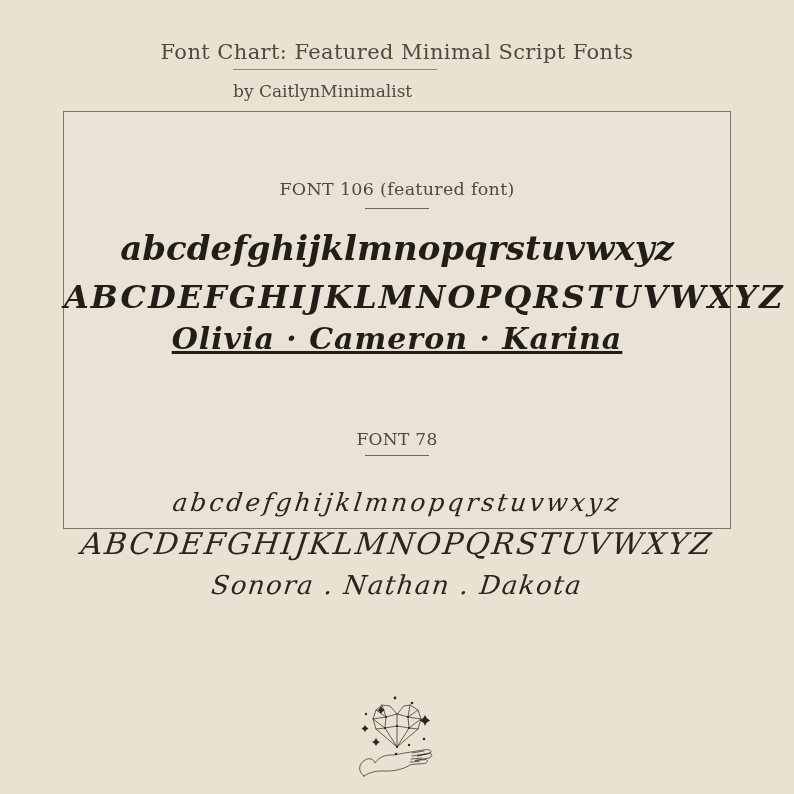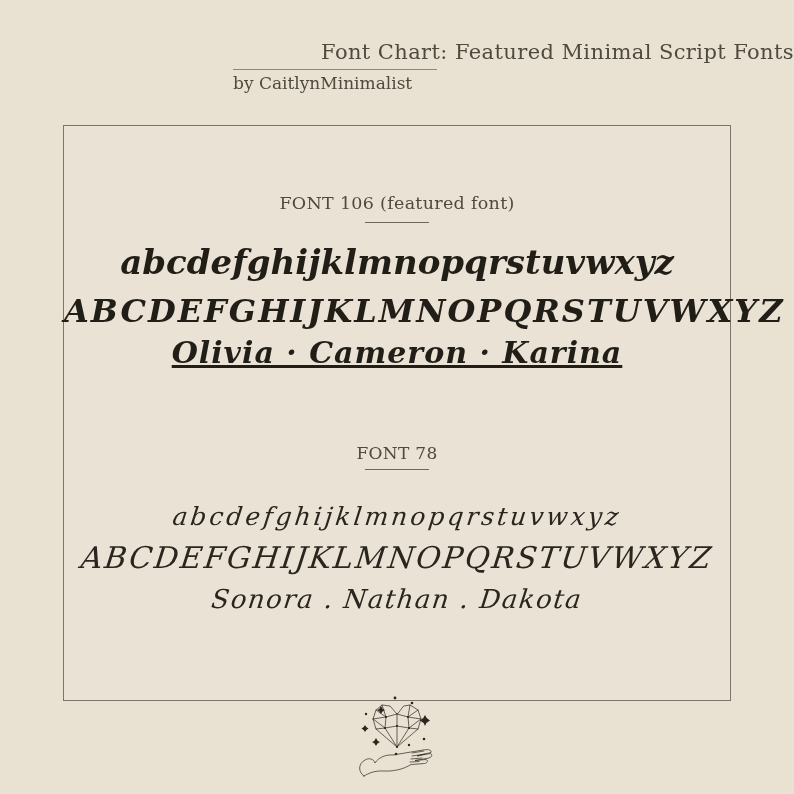--- a/index.html
+++ b/index.html
@@ -20,46 +20,46 @@
     background: var(--background);
     overflow: hidden;
     font-family: "DejaVu Serif", serif;
   }
 
   
   .page-title {
     position: absolute;
     left: 0; right: 0; top: 40px;
     margin: 0;
-    text-align: right;
+    text-align: center;
     font-size: 21px;
     font-weight: normal;
     line-height: 1.2;
     letter-spacing: 0.4px;
     color: var(--heading-text);
   }
   .title-rule {
     position: absolute;
     left: 233px; top: 69px;
     width: 204px; height: 1px;
     background: var(--rule-color);
   }
   .byline {
     position: absolute;
-    left: 233px; top: 72px;
+    left: 233px; top: 80px;
     font-size: 17px;
     line-height: 1.3;
     color: var(--heading-text);
   }
 
   
   .frame {
     position: absolute;
-    left: 63px; top: 125px;
-    width: 668px; height: 576px;
+    left: 63px; top: 111px;
+    width: 668px; height: 418px;
     border: 1px solid var(--frame-border);
     background: #eae3d5;
   }
   .row {
     position: absolute;
     left: 0; right: 0;
     text-align: center;
     white-space: nowrap;
     color: var(--script-text);
   }

